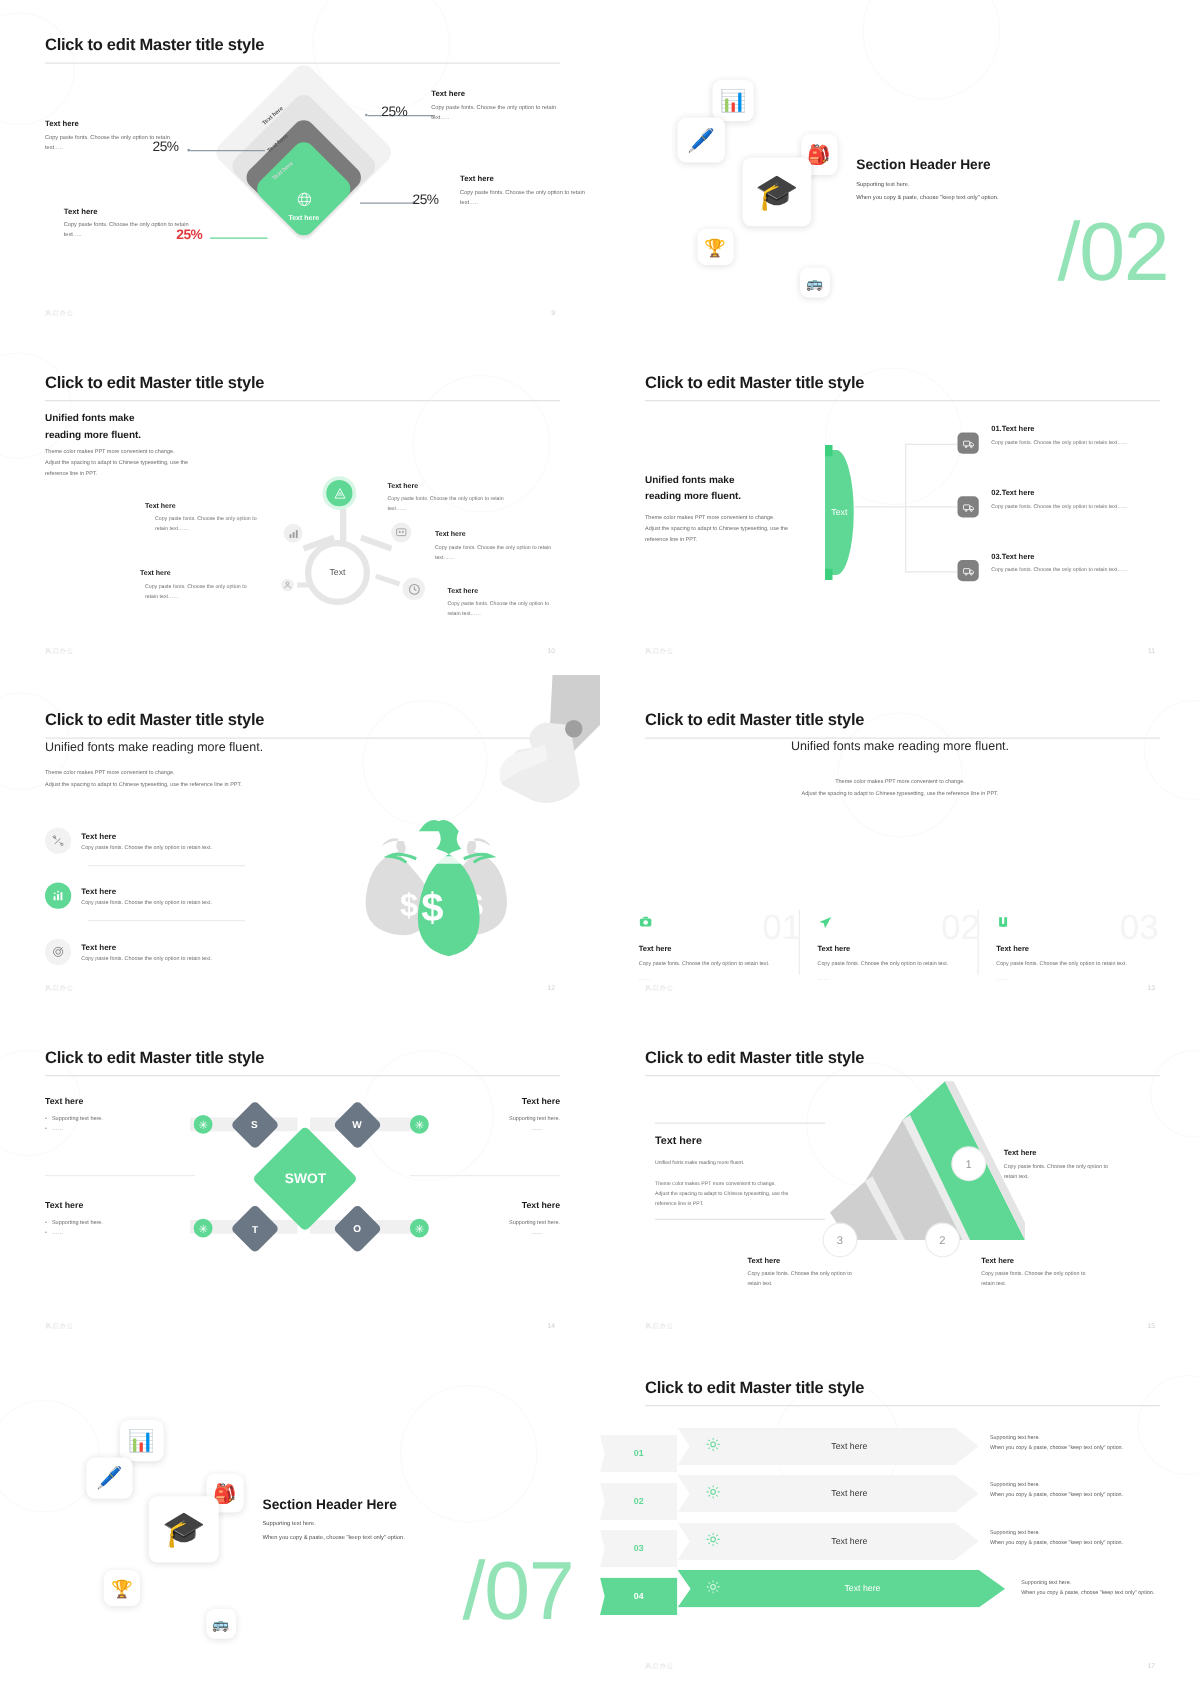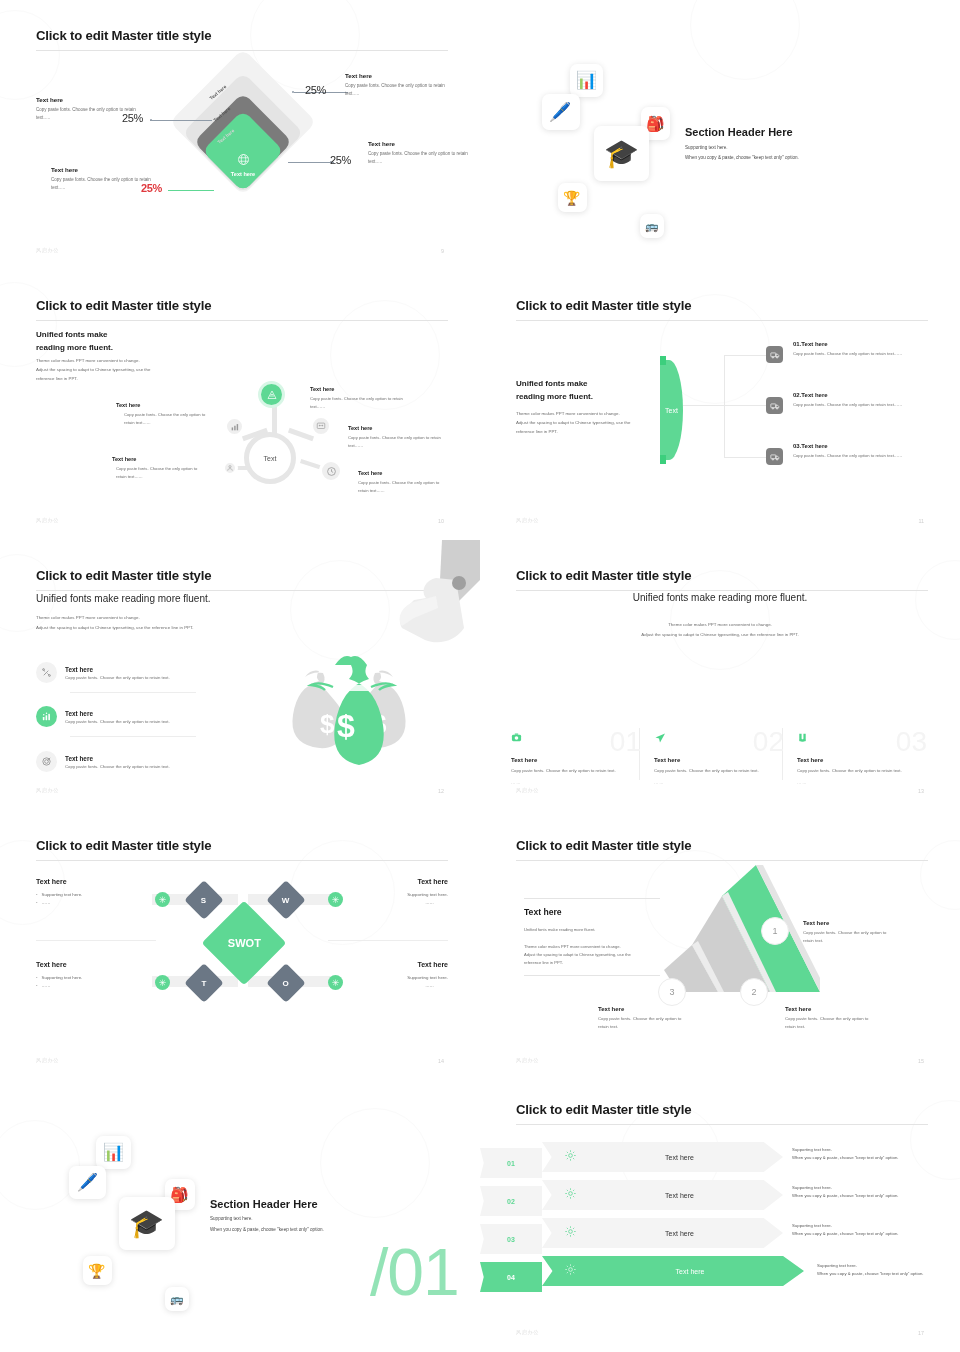--- a/index.html
+++ b/index.html
@@ -293,20 +293,21 @@
     <div class="emoji-card" style="left:78px;top:183px;width:29px;height:29px;font-size:14px">
         <span>🏆</span>
       </div>
     <div class="emoji-card" style="left:160px;top:214px;width:24px;height:24px;font-size:11px">
         <span>🚌</span>
       </div>
 
     <div class="sh-title" style="left:205px;top:126px">Section Header Here</div>
     <div class="sh-sub" style="left:205px;top:144px">Supporting text here.</div>
     <div class="sh-sub" style="left:205px;top:154px">When you copy &amp; paste, choose "keep text only" option.</div>
+    <div class="big-num" style="left:366px;top:172px">/02</div>
   </div>
 
   <div class="slide">
     <div class="wm" style="left:-28px;top:12px;width:85px;height:85px"></div>
     <div class="wm" style="left:330px;top:30px;width:110px;height:110px"></div>
     <div class="title">Click to edit Master title style</div>
     <div class="title-rule"></div>
 
     <div class="lead-h" style="top:59px">Unified fonts make</div>
     <div class="lead-h" style="top:72px">reading more fluent.</div>
@@ -723,21 +724,21 @@
     <div class="emoji-card" style="left:83px;top:176px;width:29px;height:29px;font-size:14px">
         <span>🏆</span>
       </div>
     <div class="emoji-card" style="left:165px;top:207px;width:24px;height:24px;font-size:11px">
         <span>🚌</span>
       </div>
 
     <div class="sh-title" style="left:210px;top:118px">Section Header Here</div>
     <div class="sh-sub" style="left:210px;top:135px">Supporting text here.</div>
     <div class="sh-sub" style="left:210px;top:146px">When you copy &amp; paste, choose "keep text only" option.</div>
-    <div class="big-num" style="left:370px;top:163px">/01</div>
+    <div class="big-num" style="left:370px;top:163px">/07</div>
   </div>
 
   <div class="slide r5">
     <div class="wm" style="left:140px;top:25px;width:100px;height:100px"></div>
     <div class="wm" style="left:430px;top:20px;width:80px;height:80px"></div>
     <div class="title" style="top:22px">Click to edit Master title style</div>
     <div class="title-rule" style="top:44px"></div>
 
     <div class="arow" style="top:62px">
       <div class="ar-tail">01</div>

